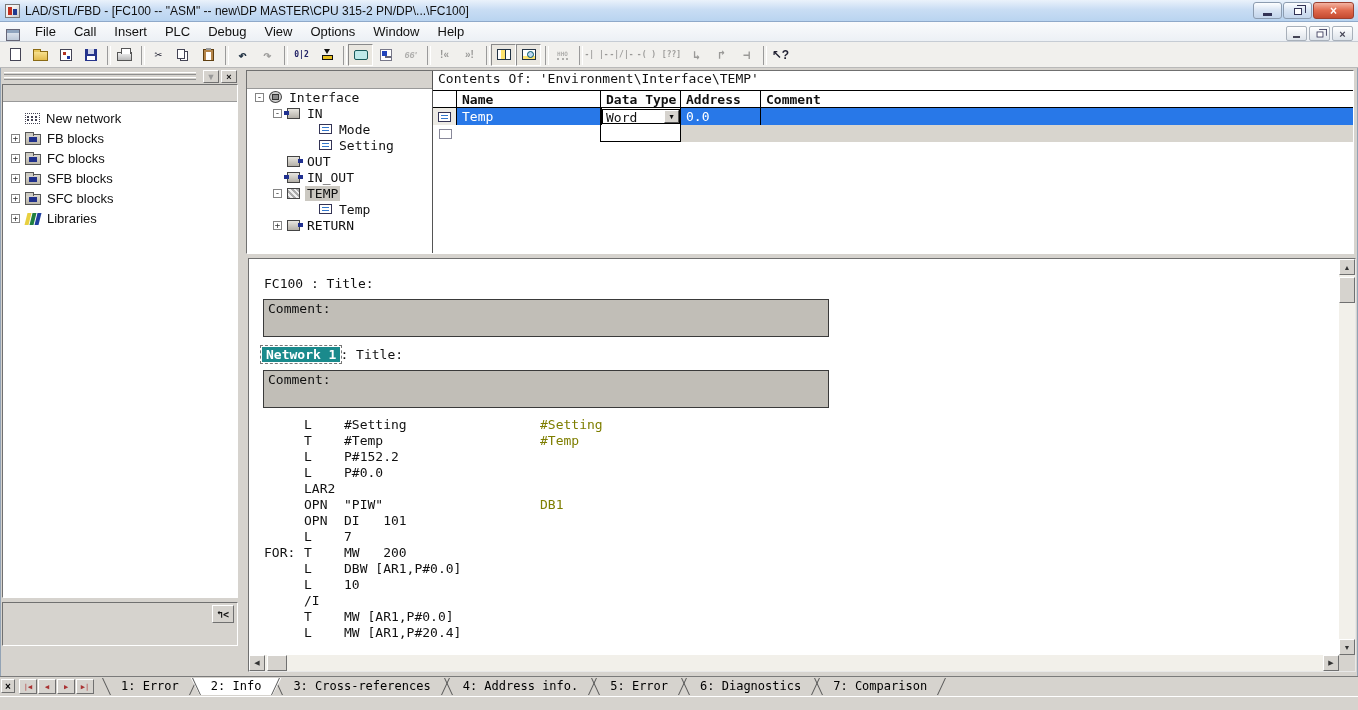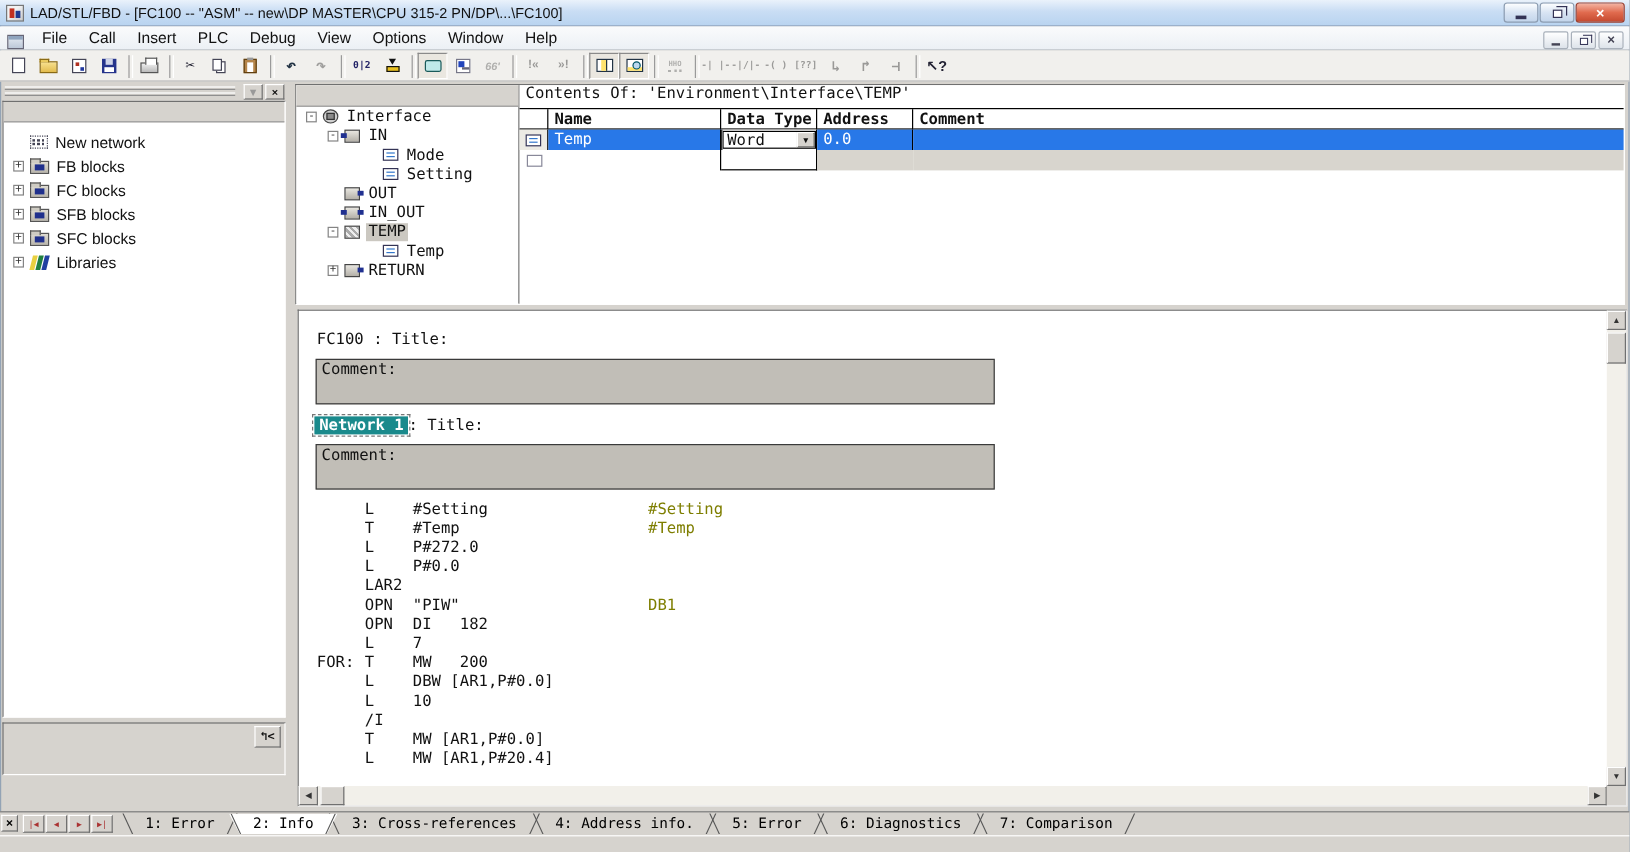--- a/index.html
+++ b/index.html
@@ -536,21 +536,21 @@
         <div class="cline">
           <span class="c-label"></span>
           <span class="c-op">T</span>
           <span class="c-opnd">#Temp</span>
           <span class="c-cmt">#Temp</span>
         </div>
 
         <div class="cline">
           <span class="c-label"></span>
           <span class="c-op">L</span>
-          <span class="c-opnd">P#272.0</span>
+          <span class="c-opnd">P#152.2</span>
           <span class="c-cmt"></span>
         </div>
 
 
         <div class="cline">
           <span class="c-label"></span>
           <span class="c-op">L</span>
           <span class="c-opnd">P#0.0</span>
           <span class="c-cmt"></span>
         </div>
@@ -565,21 +565,21 @@
         <div class="cline">
           <span class="c-label"></span>
           <span class="c-op">OPN</span>
           <span class="c-opnd">"PIW"</span>
           <span class="c-cmt">DB1</span>
         </div>
 
         <div class="cline">
           <span class="c-label"></span>
           <span class="c-op">OPN</span>
-          <span class="c-opnd">DI   182</span>
+          <span class="c-opnd">DI   101</span>
           <span class="c-cmt"></span>
         </div>
 
         <div class="cline">
           <span class="c-label"></span>
           <span class="c-op">L</span>
           <span class="c-opnd">7</span>
           <span class="c-cmt"></span>
         </div>
 

